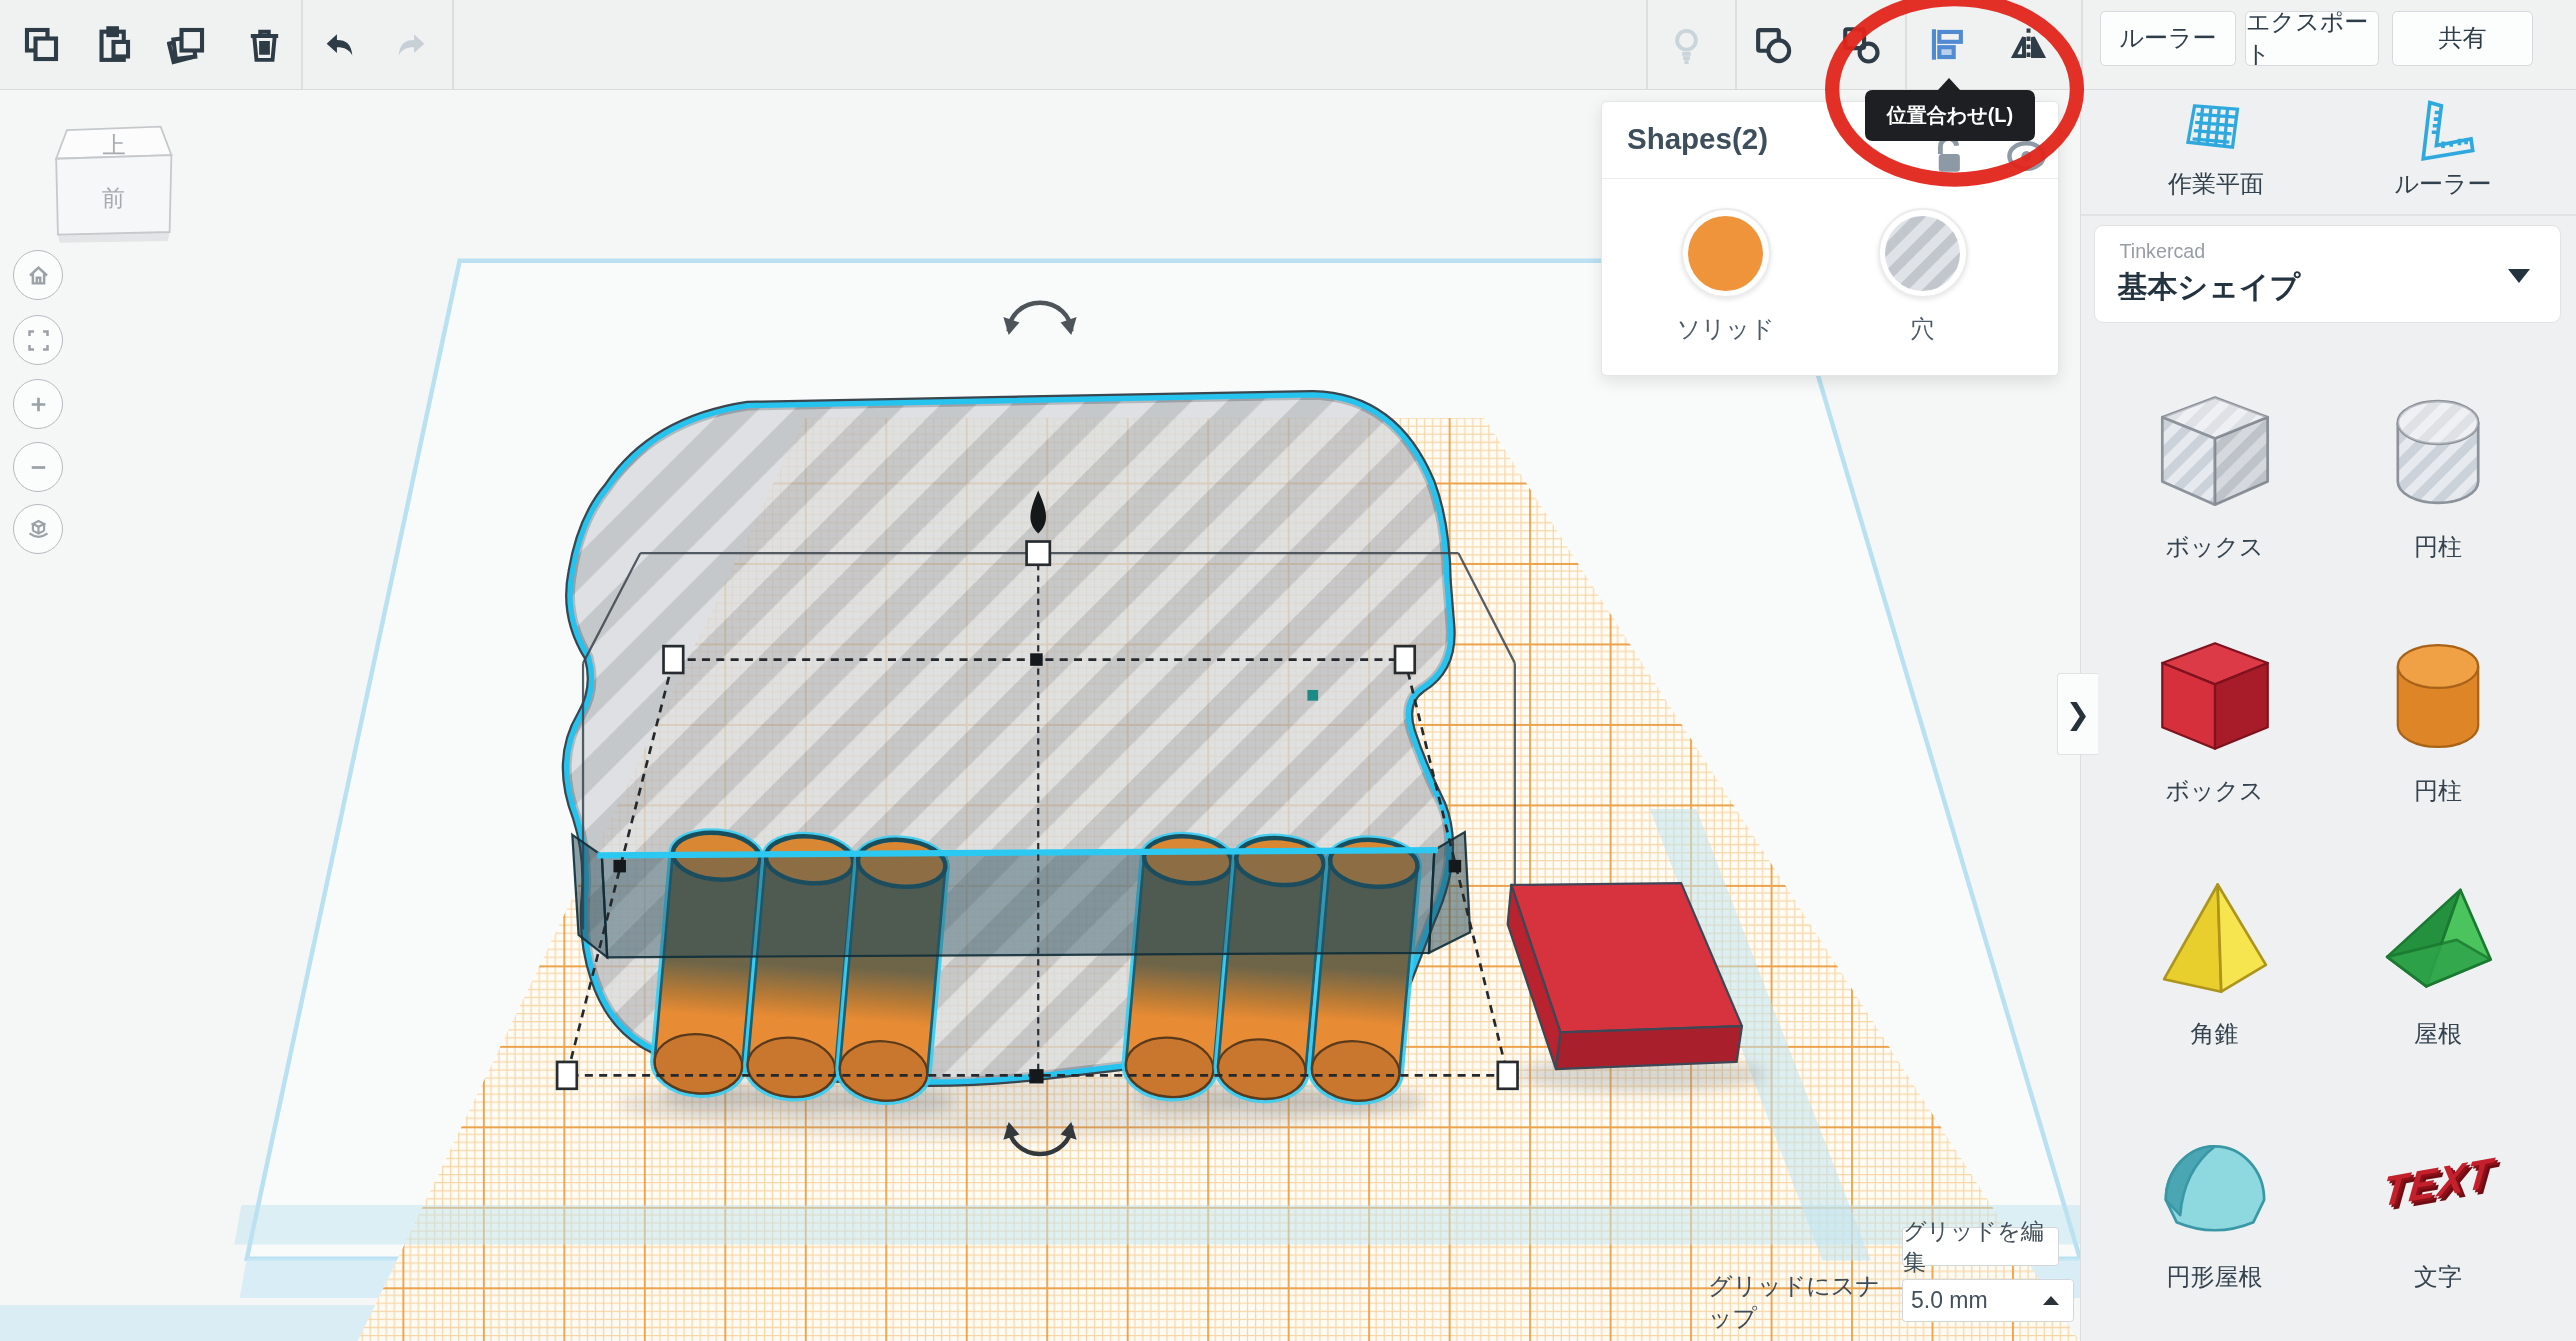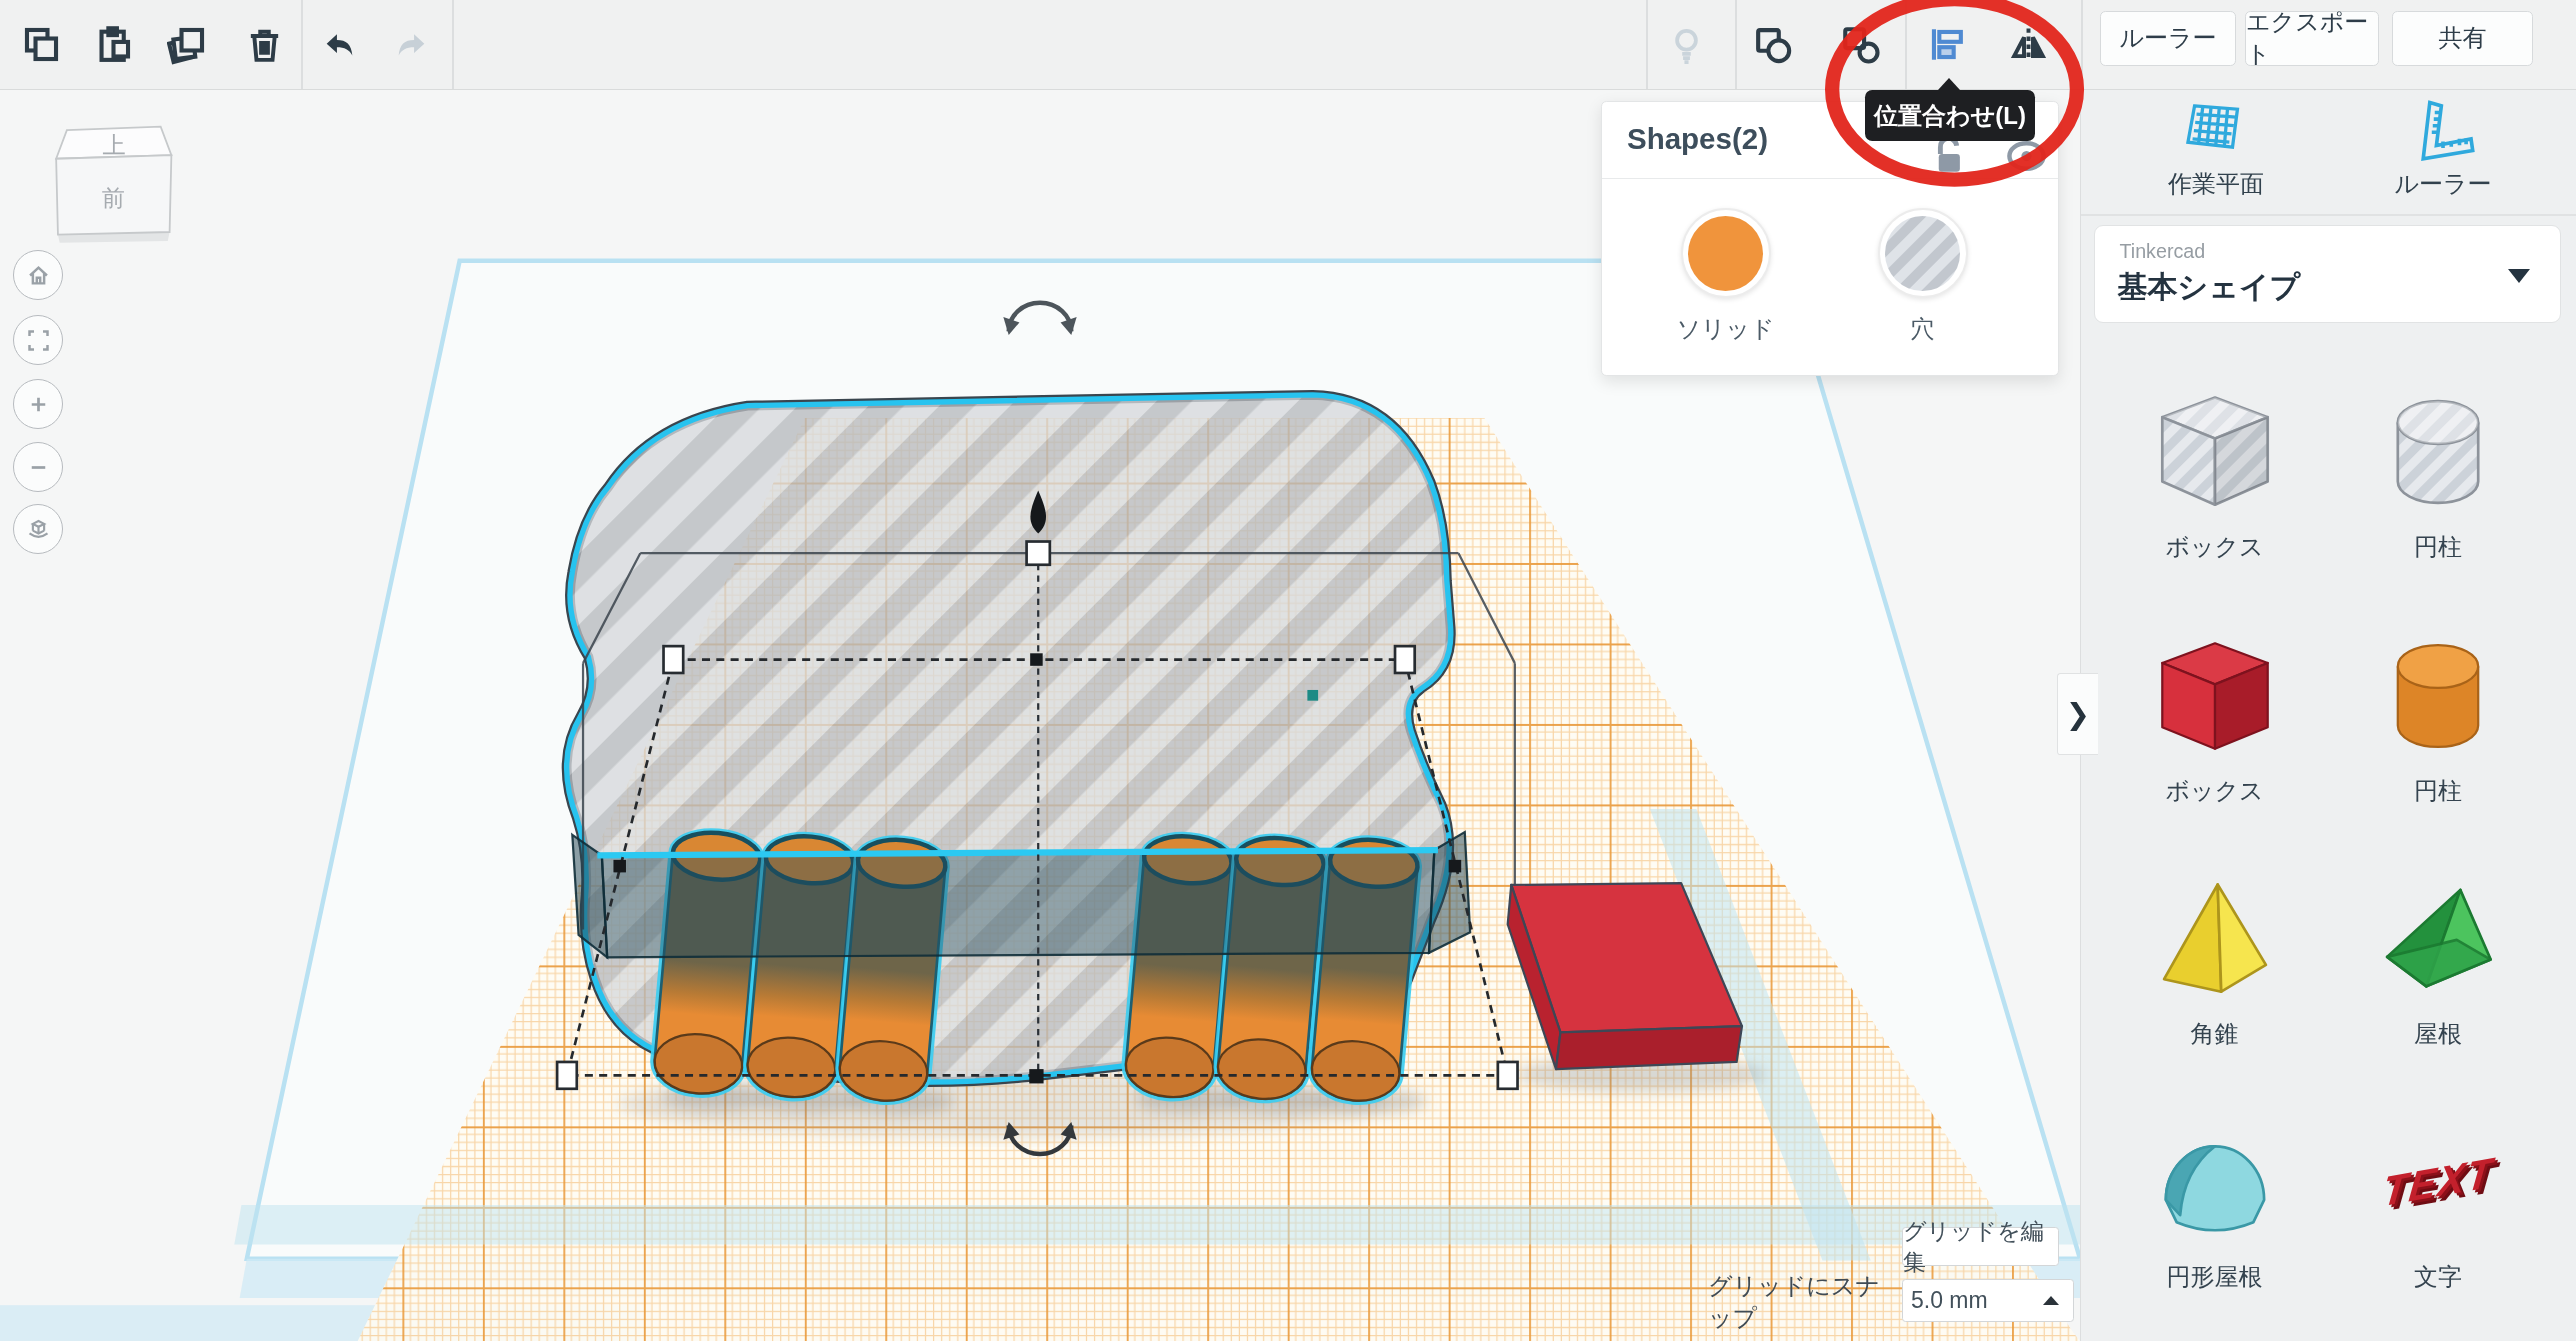--- a/index.html
+++ b/index.html
@@ -33,21 +33,21 @@
   #selpanel{left:1601px;top:101px;width:458px;height:275px;background:#fff;border:1.8px solid #e3e5e6;border-radius:5.4px;
     box-shadow:0 5.4px 16px rgba(0,0,0,.10);z-index:20;box-sizing:border-box;}
   #selpanel .hd{position:absolute;left:0;top:0;width:100%;height:77px;border-bottom:1.8px solid #e8eaeb;box-sizing:border-box;}
   #selpanel .ttl{position:absolute;left:25px;top:19.7px;font-size:29.5px;font-weight:bold;color:#3d4e5c;}
   .chip{position:absolute;top:106px;width:161px;text-align:center;cursor:pointer;}
   .chipring{width:86px;height:86px;border-radius:50%;margin:0 auto;background:#fff;border:2.7px solid #ececec;
     box-shadow:0 1.8px 5.4px rgba(0,0,0,.10);display:flex;align-items:center;justify-content:center;}
   .chip .lb{margin-top:15px;font-size:24px;color:#4b5a66;}
   
   #tooltip{left:1865px;top:90px;width:170px;height:51px;background:#1e1f22;border-radius:7.2px;z-index:30;
-    color:#fff;font-size:24px;font-weight:bold;display:flex;align-items:center;justify-content:center;}
+    color:#fff;font-size:20px;font-weight:bold;display:flex;align-items:center;justify-content:center;}
   #tooltip .arr{position:absolute;left:50%;top:-11.6px;margin-left:-11.6px;width:0;height:0;
     border-left:11.6px solid transparent;border-right:11.6px solid transparent;border-bottom:12.5px solid #1e1f22;}
   #annot{left:1816px;top:0;z-index:40;pointer-events:none;}
   
   .navc{width:50px;height:50px;border-radius:50%;background:rgba(251,252,252,.95);border:1.8px solid #b7bbbf;
     display:flex;align-items:center;justify-content:center;z-index:6;cursor:pointer;box-sizing:border-box;}
   
   .gbtn{background:#fff;border:1.8px solid #d3d6d8;border-radius:3.6px;color:#42505a;font-size:23px;
     display:flex;align-items:center;justify-content:center;z-index:15;box-sizing:border-box;cursor:pointer;}
   #snaplabel{z-index:15;font-size:24px;color:#3f4b55;display:flex;align-items:center;justify-content:flex-end;}

